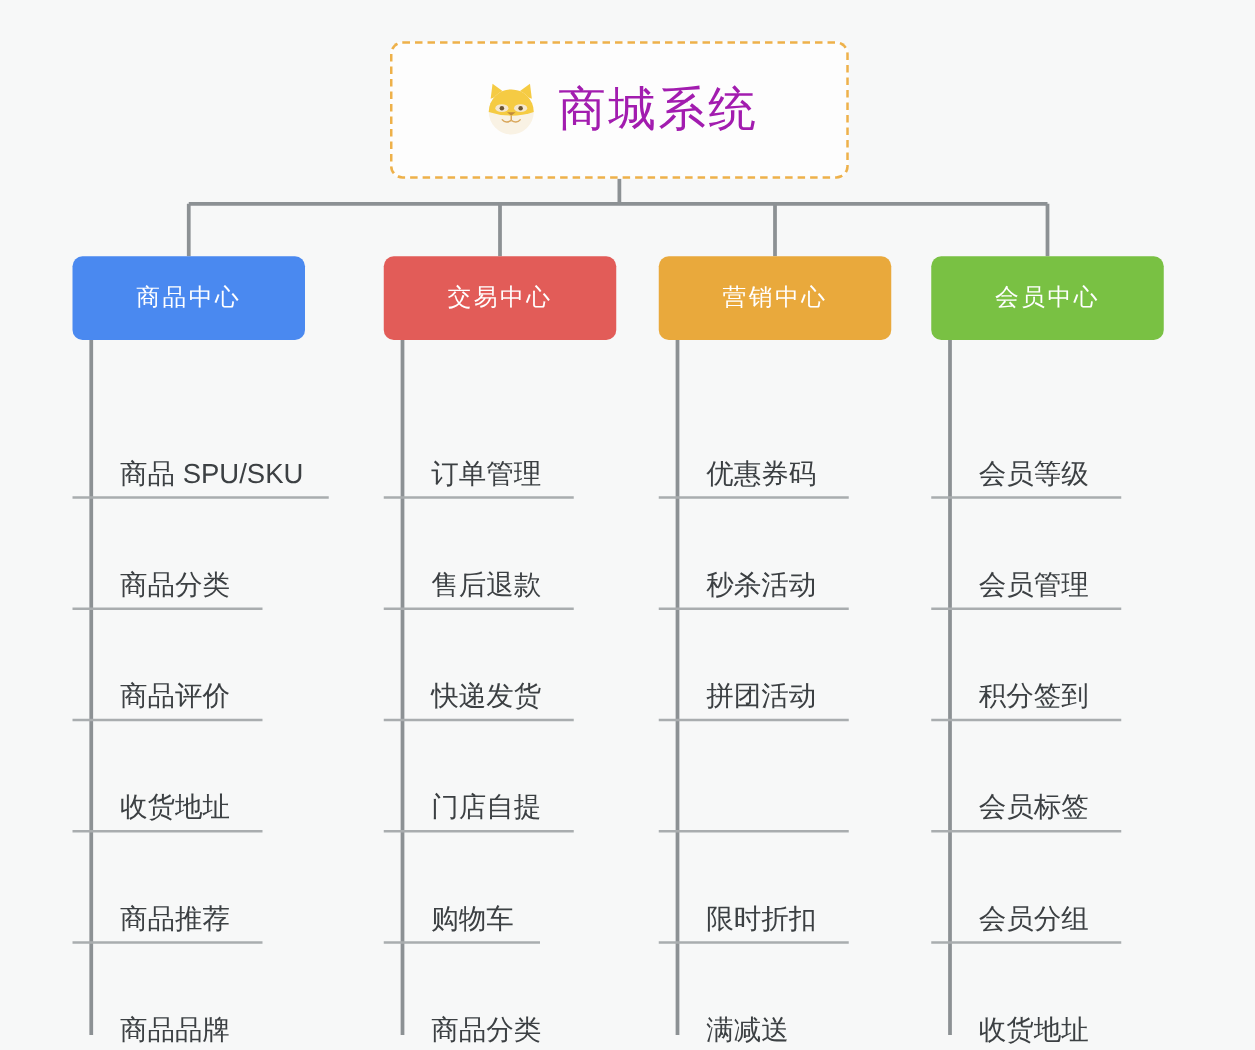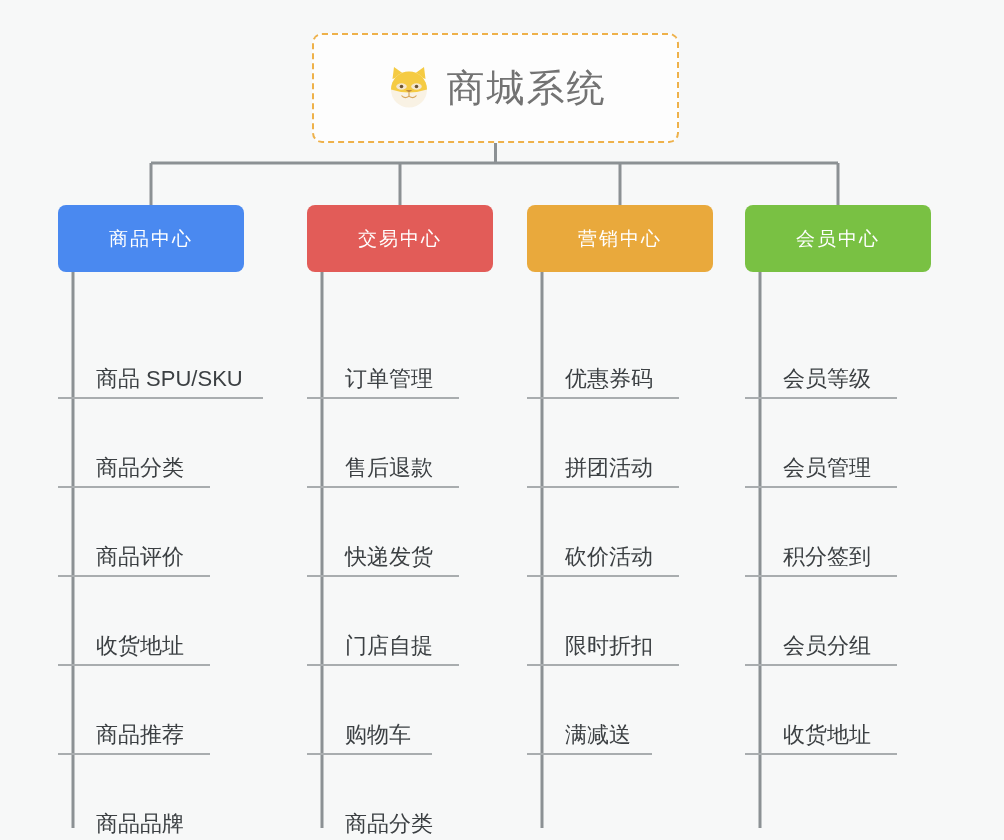--- a/index.html
+++ b/index.html
@@ -31,21 +31,21 @@
     justify-content: center;
     gap: 14px;
   }
   .root-icon {
     width: 48px; height: 48px;
     position: relative;
     flex: 0 0 auto;
   }
   .root-title {
     font-size: 38px;
-    color: #737373;
+    color: #a21caf;
     letter-spacing: 2px;
     line-height: 1;
     white-space: nowrap;
   }
 
   
   #connector-layer {
     position: absolute;
     left: 0; top: 0;
     width: 1004px; height: 840px;
@@ -207,25 +207,28 @@
     <div class="category-col" style="left: 527px;">
       <div class="cat-header" style="background: rgb(233, 169, 60);">
         <span>营销中心</span>
       </div>
       <div class="leaf-list">
         <div class="leaf-item">
           <span class="leaf-label">优惠券码</span>
           <div class="leaf-rule" style="width: 152px; background: rgb(169, 173, 175);"></div>
         </div>
         <div class="leaf-item">
+          <span class="leaf-label">秒杀活动</span>
+          <div class="leaf-rule" style="width: 152px; background: rgb(169, 173, 175);"></div>
+        </div>
+        <div class="leaf-item">
           <span class="leaf-label">拼团活动</span>
           <div class="leaf-rule" style="width: 152px; background: rgb(169, 173, 175);"></div>
         </div>
         <div class="leaf-item">
-          <span class="leaf-label">砍价活动</span>
           <div class="leaf-rule" style="width: 152px; background: rgb(169, 173, 175);"></div>
         </div>
         <div class="leaf-item">
           <span class="leaf-label">限时折扣</span>
           <div class="leaf-rule" style="width: 152px; background: rgb(169, 173, 175);"></div>
         </div>
         <div class="leaf-item">
           <span class="leaf-label">满减送</span>
           <div class="leaf-rule" style="width: 125px; background: rgb(169, 173, 175);"></div>
         </div>
@@ -242,20 +245,24 @@
         </div>
         <div class="leaf-item">
           <span class="leaf-label">会员管理</span>
           <div class="leaf-rule" style="width: 152px; background: rgb(169, 173, 175);"></div>
         </div>
         <div class="leaf-item">
           <span class="leaf-label">积分签到</span>
           <div class="leaf-rule" style="width: 152px; background: rgb(169, 173, 175);"></div>
         </div>
         <div class="leaf-item">
+          <span class="leaf-label">会员标签</span>
+          <div class="leaf-rule" style="width: 152px; background: rgb(169, 173, 175);"></div>
+        </div>
+        <div class="leaf-item">
           <span class="leaf-label">会员分组</span>
           <div class="leaf-rule" style="width: 152px; background: rgb(169, 173, 175);"></div>
         </div>
         <div class="leaf-item">
           <span class="leaf-label">收货地址</span>
           <div class="leaf-rule" style="width: 152px; background: rgb(169, 173, 175);"></div>
         </div>
       </div>
     </div>
   </div>

